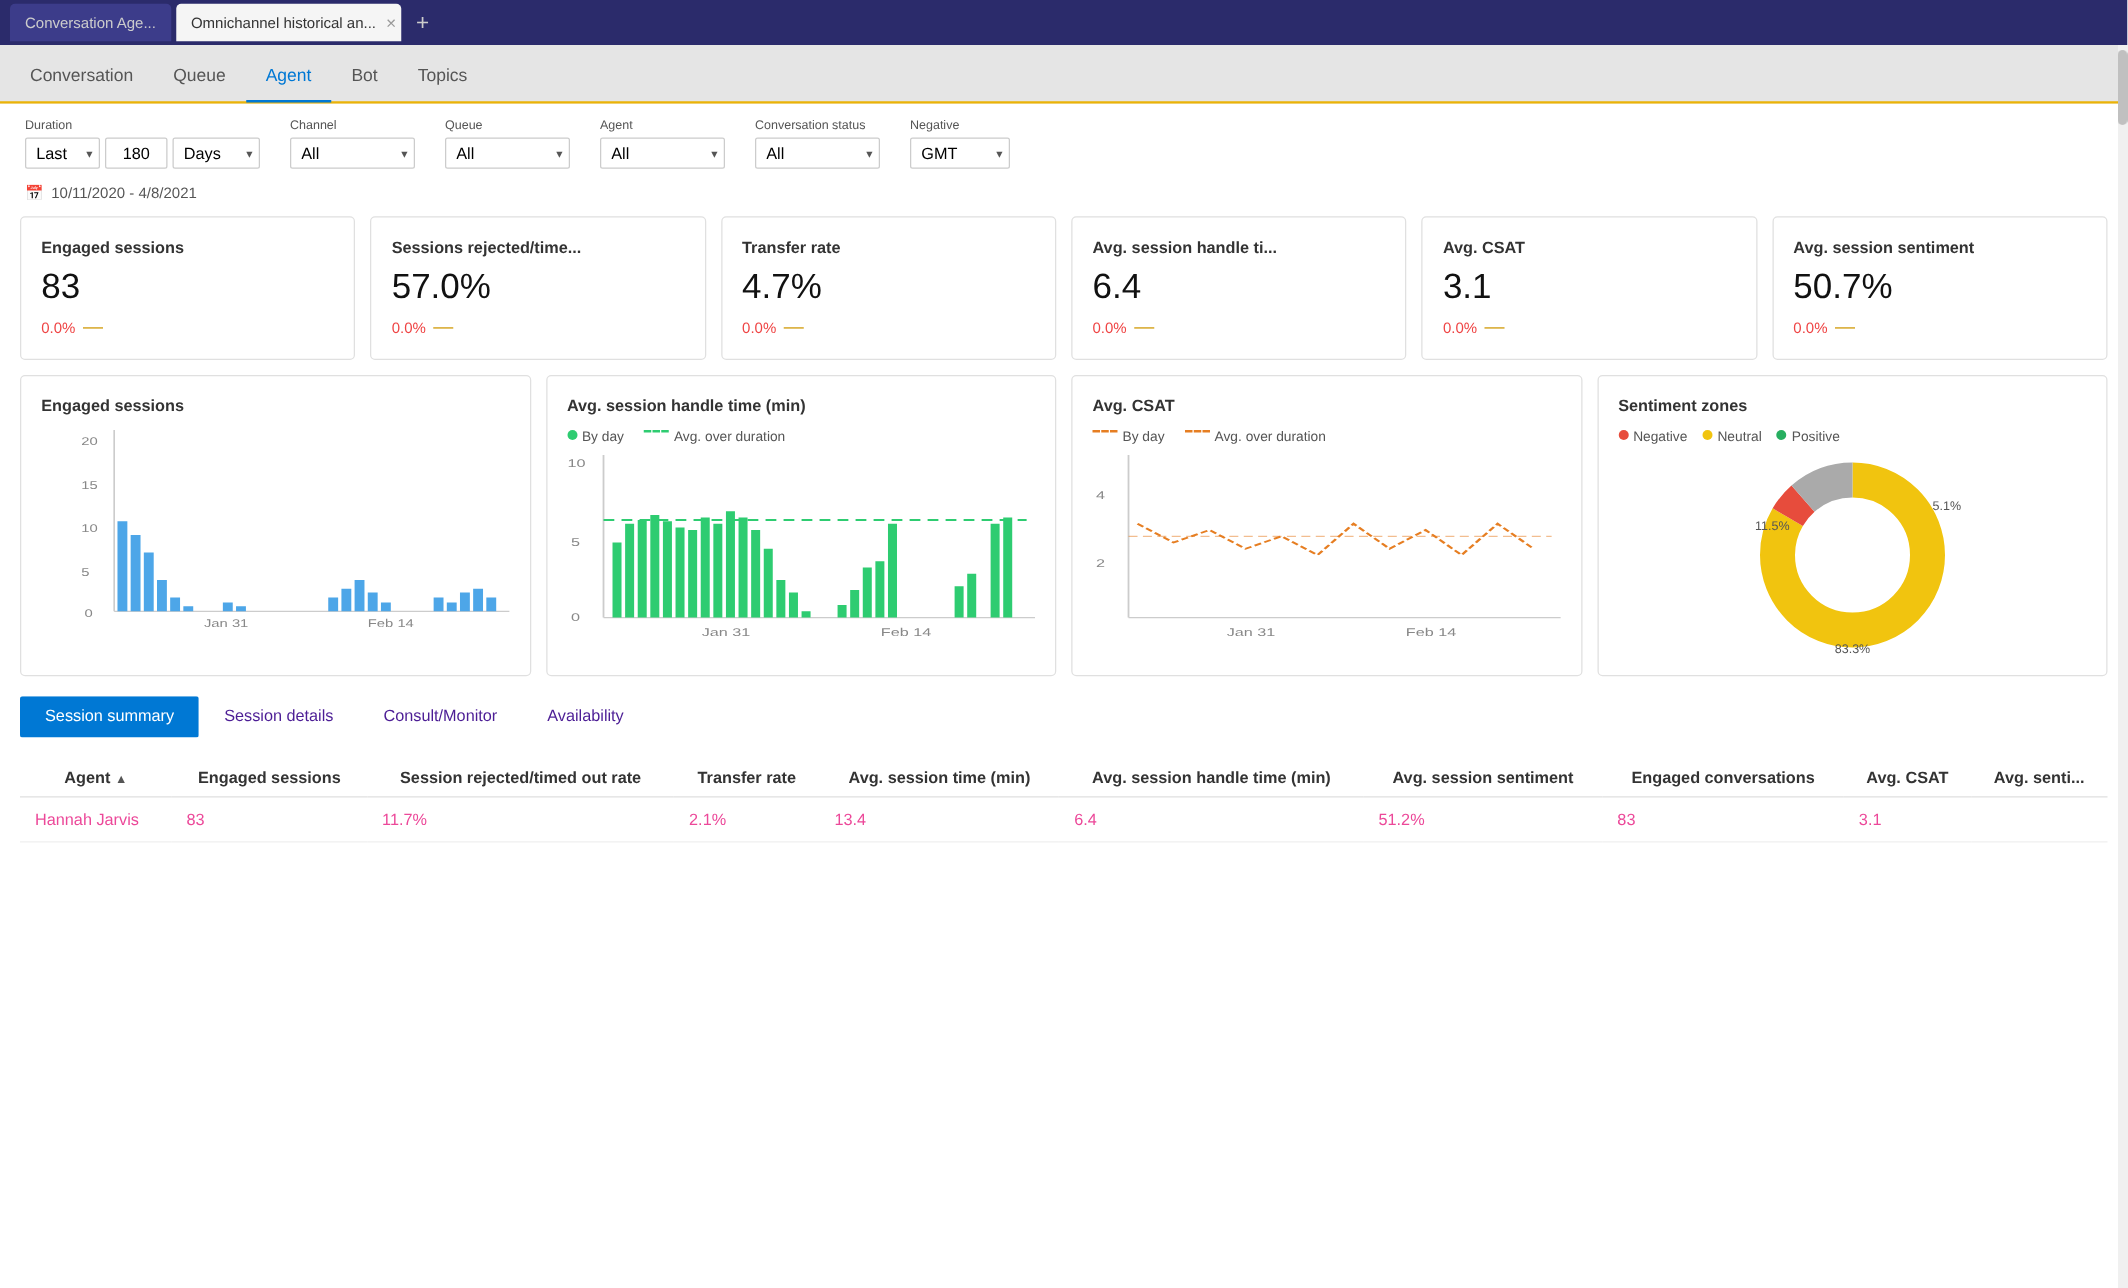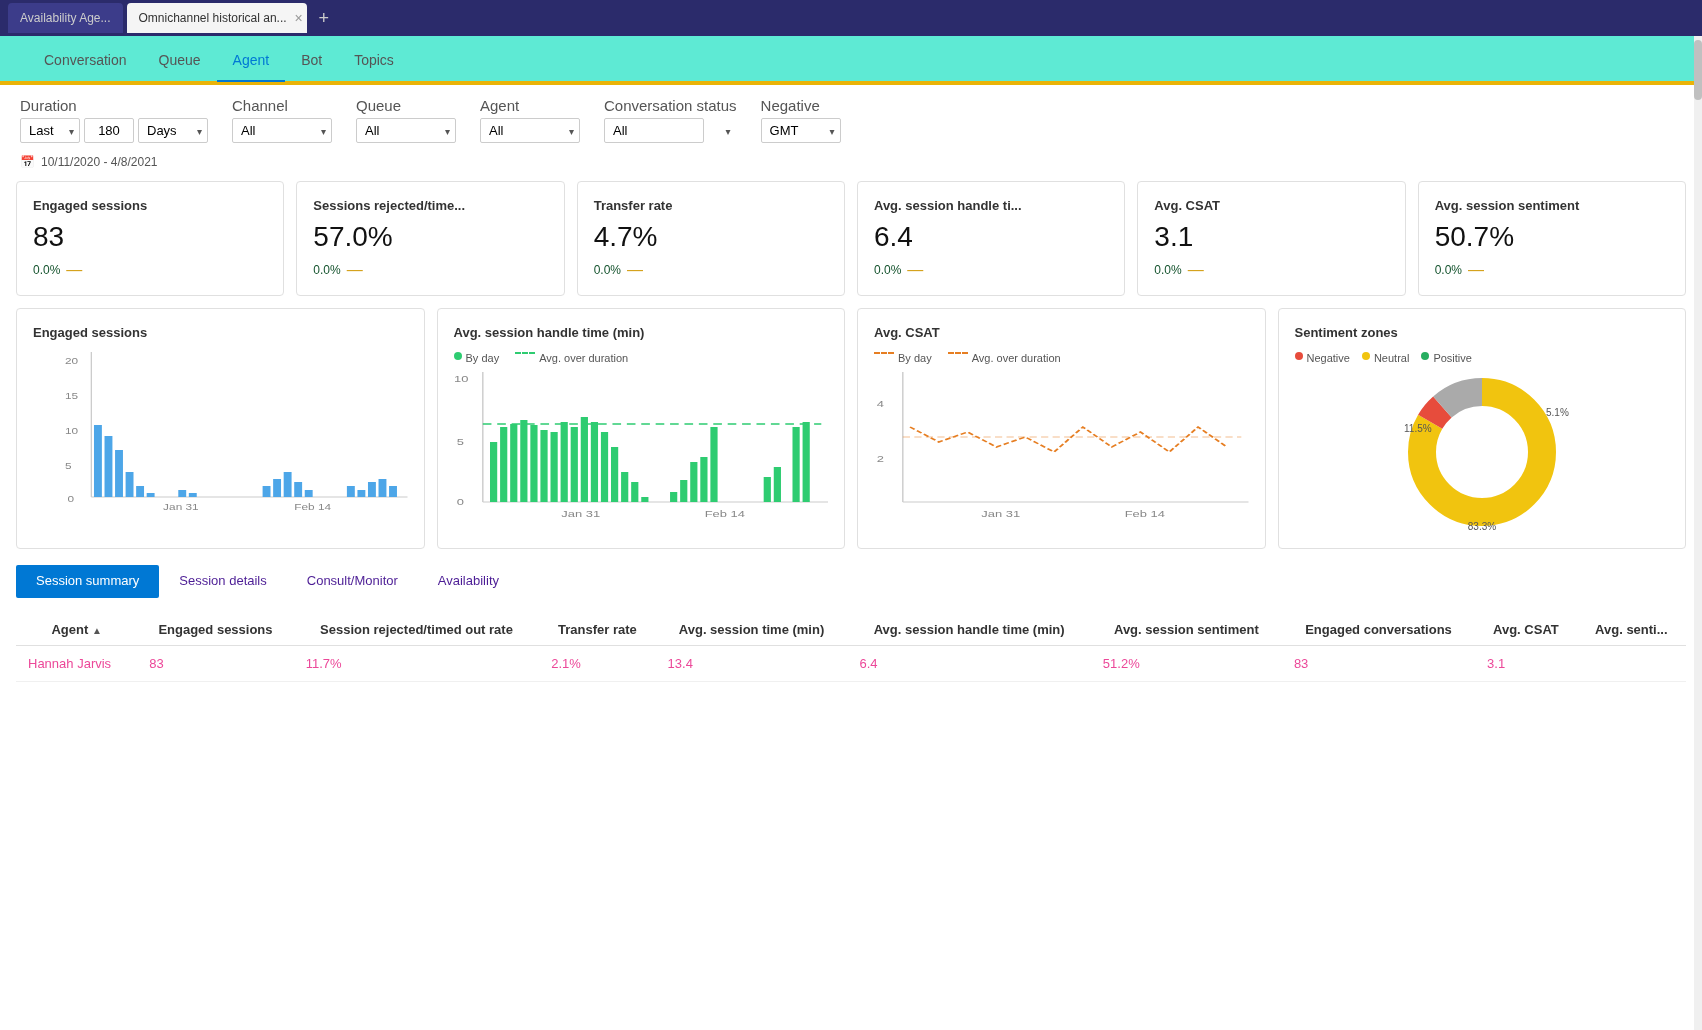--- a/index.html
+++ b/index.html
@@ -49,23 +49,23 @@
     .main-content {
       background: #fff;
       min-height: calc(1030px - 36px);
       display: flex;
       flex-direction: column;
     }
 
     
     .nav-tabs {
       display: flex;
-      padding: 0 28px;
-      border-bottom: 4px solid #eab308;
-      background: #5eead4;
+      padding: 0 8px;
+      border-bottom: 2px solid #eab308;
+      background: #e5e5e5;
     }
     .nav-tab {
       padding: 16px 16px 12px;
       cursor: pointer;
       color: #555;
       font-size: 14px;
       border-bottom: 2px solid transparent;
       margin-bottom: -1px;
     }
     .nav-tab.active {
@@ -81,21 +81,21 @@
       padding: 12px 20px 4px;
       gap: 24px;
       background: #fff;
     }
     .filter-group {
       display: flex;
       flex-direction: column;
       gap: 4px;
     }
     .filter-label {
-      font-size: 15px;
+      font-size: 10px;
       color: #555;
     }
     .filter-controls {
       display: flex;
       align-items: center;
       gap: 4px;
     }
     .filter-select {
       border: 1px solid #ccc;
       border-radius: 2px;
@@ -166,21 +166,21 @@
       color: #111;
       margin-bottom: 8px;
     }
     .metric-footer {
       display: flex;
       align-items: center;
       gap: 6px;
       font-size: 12px;
       color: #555;
     }
-    .metric-change { color: #14532d; }
+    .metric-change { color: #ef4444; }
     .metric-dash { color: #d4a017; font-size: 16px; }
 
     
     .charts-row {
       display: flex;
       padding: 0 16px 16px;
       gap: 12px;
     }
     .chart-card {
       flex: 1;
@@ -302,21 +302,21 @@
       margin-top: 4px;
     }
 
     svg { display: block; }
   </style>
 </head>
 <body>
 
 <div class="browser-tabs">
   <div class="browser-tab">
-    <span>Availability Age...</span>
+    <span>Conversation Age...</span>
   </div>
   <div class="browser-tab active">
     <span>Omnichannel historical an...</span>
     <span class="tab-close">×</span>
   </div>
   <div class="browser-tab-add">+</div>
 </div>
 
 <div class="main-content">
 

